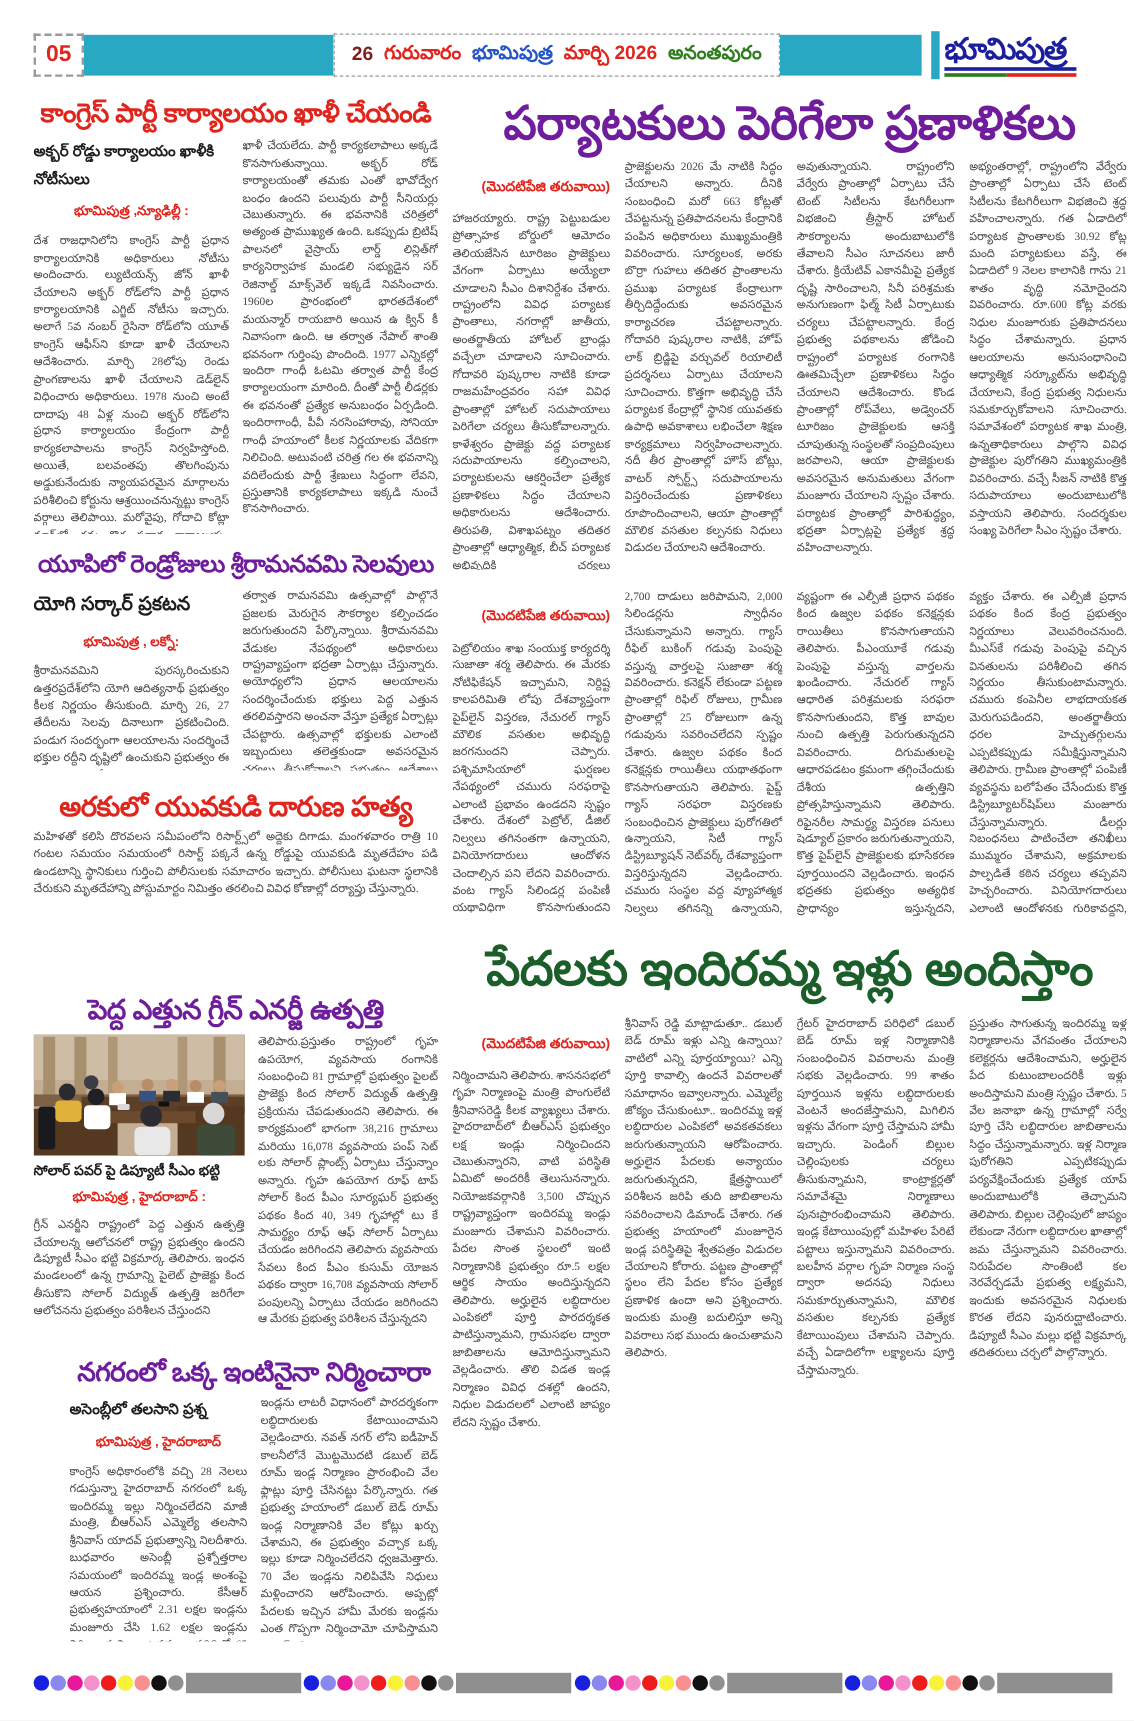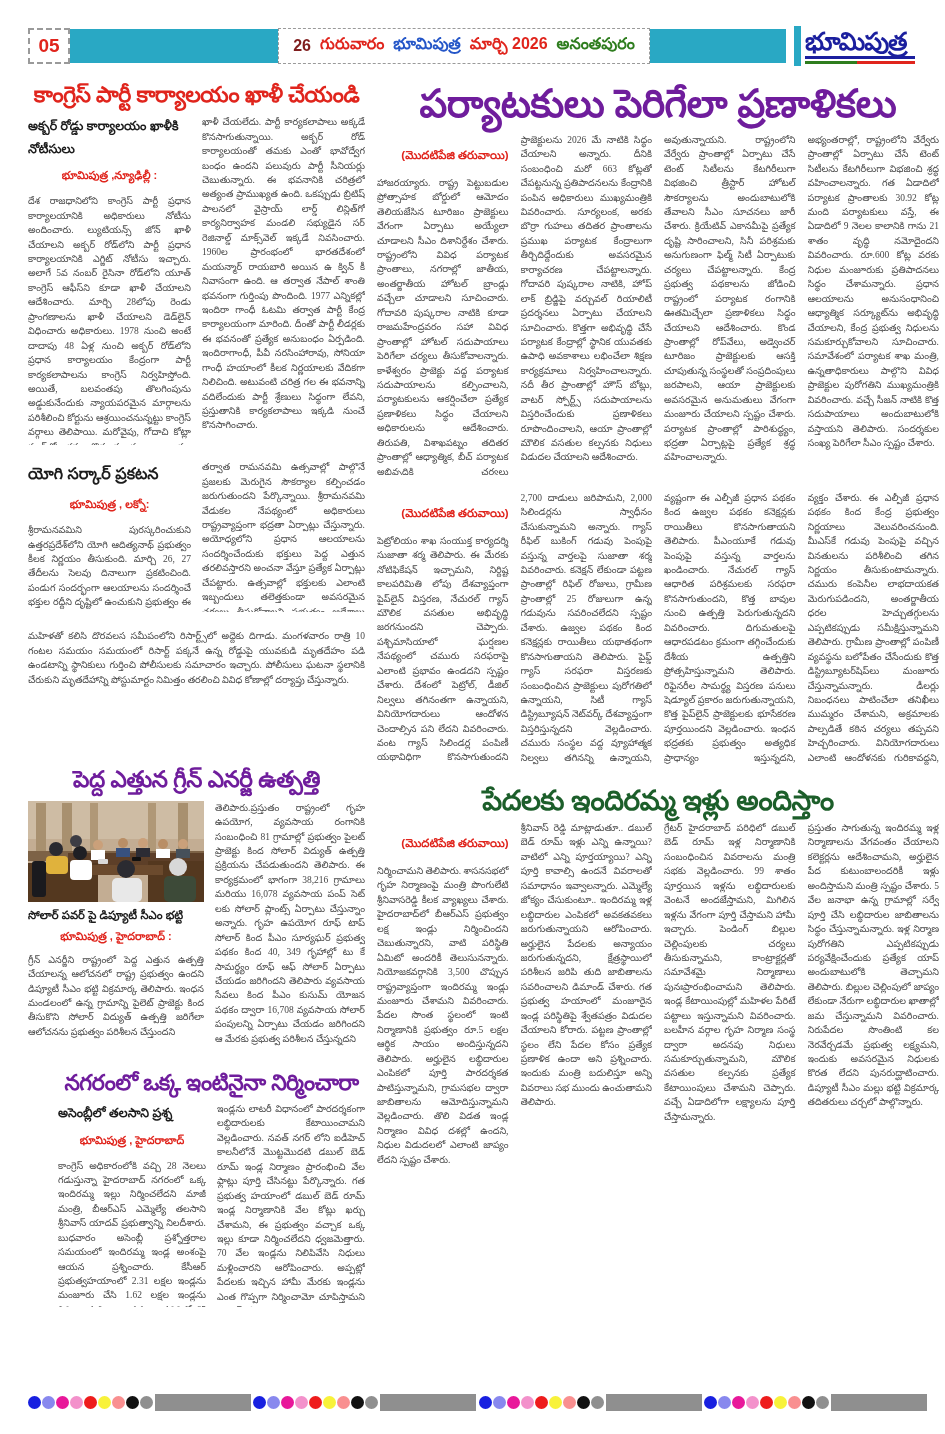--- a/index.html
+++ b/index.html
@@ -3,21 +3,21 @@
 <meta charset="utf-8">
 <style>
   * { margin:0; padding:0; box-sizing:border-box; }
   html,body { background:#e9e9e9; }
   .page {
     position:relative; width:945px; height:1434px; margin:0 auto;
     background:#ffffff; overflow:hidden;
     font-family:"Liberation Sans", sans-serif;
   }
   
-  .topbar { position:absolute; top:26px; left:28px; right:1px; height:40px; display:flex; align-items:center; }
+  .topbar { position:absolute; top:26px; left:28px; right:19px; height:40px; display:flex; align-items:center; }
   .pageno {
     width:42px; height:36px; border:2px dashed #9a9a9a; background:#fff;
     color:#e0251d; font-weight:bold; font-size:19px;
     display:flex; align-items:center; justify-content:center; z-index:2;
   }
   .tealbar { background:#29a8c4; height:34px; }
   .tealbar.one { flex:0 0 210px; margin-left:-2px; }
   .tealbar.two { flex:1; }
   .datebox {
     flex:0 0 372px; height:36px; border:1px dashed #9a9a9a; background:#fff;
@@ -73,21 +73,21 @@
   .art-nagaram { margin-top:17px;margin-left:30px; }
   .art-nagaram .art-head { font-size:22px; margin-bottom:7px; }
   .art-nagaram .cols { height:205px; }
   
   .art-tourism .art-head { font-size:39px; margin-bottom:6px; }
   .art-tourism .cols { height:342px; }
   .art-petrol { margin-top:16px; }
   .art-petrol .art-head { font-size:40px; margin-bottom:4px; }
   .art-petrol .cols { height:276px; }
   .art-houses { margin-top:18px; }
-  .art-houses .art-head { font-size:28px; margin-bottom:4px; }
+  .art-houses .art-head { font-size:40px; margin-bottom:16px; }
   .art-houses .cols { height:392px; }
   .cols4 { gap:12px; }
   
   .regfooter {
     position:absolute; left:28px; right:18px; bottom:22px; height:20px;
     display:flex; justify-content:space-between; align-items:center;
   }
   .dotrow { display:flex; align-items:center; gap:1px; }
   .dot { width:13px; height:13px; border-radius:50%; display:inline-block; }
   .graybar { width:96px; height:17px; background:#8f8f8f; }
@@ -130,31 +130,33 @@
           <div class="col">
             <div class="subhead">అక్బర్ రోడ్డు కార్యాలయం ఖాళీకి నోటీసులు</div>
             <div class="dateline">భూమిపుత్ర ,న్యూఢిల్లీ :</div>
             <div class="body-text">దేశ రాజధానిలోని కాంగ్రెస్ పార్టీ ప్రధాన కార్యాలయానికి అధికారులు నోటీసు అందించారు. ల్యుటియన్స్ జోన్ ఖాళీ చేయాలని అక్బర్ రోడ్‌లోని పార్టీ ప్రధాన కార్యాలయానికి ఎగ్జిట్ నోటీసు ఇచ్చారు. అలాగే 5వ నంబర్ రైసినా రోడ్‌లోని యూత్ కాంగ్రెస్ ఆఫీస్‌ని కూడా ఖాళీ చేయాలని ఆదేశించారు. మార్చి 28లోపు రెండు ప్రాంగణాలను ఖాళీ చేయాలని డెడ్‌లైన్ విధించారు అధికారులు. 1978 నుంచి అంటే దాదాపు 48 ఏళ్ల నుంచి అక్బర్ రోడ్‌లోని ప్రధాన కార్యాలయం కేంద్రంగా పార్టీ కార్యకలాపాలను కాంగ్రెస్ నిర్వహిస్తోంది. అయితే, బలవంతపు తొలగింపును అడ్డుకునేందుకు న్యాయపరమైన మార్గాలను పరిశీలించి కోర్టును ఆశ్రయించనున్నట్టు కాంగ్రెస్ వర్గాలు తెలిపాయి. మరోవైపు, గోదాచి కోట్లా మార్గ్‌లో తమ కొత్త ప్రధాన కార్యాలయం ఇందిరా భవన్‌ను కాంగ్రెస్ పార్టీ ప్రారంభించింది. అయినప్పటికీ అక్బర్ రోడ్ ప్రాంగణాన్ని ఇంకా</div>
           </div>
           <div class="col body-text">ఖాళీ చేయలేదు. పార్టీ కార్యకలాపాలు అక్కడే కొనసాగుతున్నాయి. అక్బర్ రోడ్ కార్యాలయంతో తమకు ఎంతో భావోద్వేగ బంధం ఉందని పలువురు పార్టీ సీనియర్లు చెబుతున్నారు. ఈ భవనానికి చరిత్రలో అత్యంత ప్రాముఖ్యత ఉంది. ఒకప్పుడు బ్రిటిష్ పాలనలో వైస్రాయ్ లార్డ్ లిన్లిత్‌గో కార్యనిర్వాహక మండలి సభ్యుడైన సర్ రెజినాల్డ్ మాక్స్‌వెల్ ఇక్కడే నివసించారు. 1960ల ప్రారంభంలో భారతదేశంలో మయన్మార్ రాయబారి అయిన ఉ క్విన్ కీ నివాసంగా ఉంది. ఆ తర్వాత నేపాల్ శాంతి భవనంగా గుర్తింపు పొందింది. 1977 ఎన్నికల్లో ఇందిరా గాంధీ ఓటమి తర్వాత పార్టీ కేంద్ర కార్యాలయంగా మారింది. దీంతో పార్టీ లీడర్లకు ఈ భవనంతో ప్రత్యేక అనుబంధం ఏర్పడింది. ఇందిరాగాంధీ, పీవీ నరసింహారావు, సోనియా గాంధీ హయాంలో కీలక నిర్ణయాలకు వేదికగా నిలిచింది. అటువంటి చరిత్ర గల ఈ భవనాన్ని వదిలేందుకు పార్టీ శ్రేణులు సిద్ధంగా లేవని, ప్రస్తుతానికి కార్యకలాపాలు ఇక్కడి నుంచే కొనసాగించారు.</div>
         </div>
       </article>
 
       <article class="art-up">
+        <h2 class="art-head hl-purple">యూపిలో రెండ్రోజులు శ్రీరామనవమి సెలవులు</h2>
         <div class="cols">
           <div class="col">
             <div class="subhead">యోగి సర్కార్ ప్రకటన</div>
             <div class="dateline">భూమిపుత్ర , లక్నో:</div>
             <div class="body-text">శ్రీరామనవమిని పురస్కరించుకుని ఉత్తరప్రదేశ్‌లోని యోగి ఆదిత్యనాథ్ ప్రభుత్వం కీలక నిర్ణయం తీసుకుంది. మార్చి 26, 27 తేదీలను సెలవు దినాలుగా ప్రకటించింది. పండుగ సందర్భంగా ఆలయాలను సందర్శించే భక్తుల రద్దీని దృష్టిలో ఉంచుకుని ప్రభుత్వం ఈ నిర్ణయం తీసుకుంది. మతపరమైన ఉత్సవాలను గౌరవిస్తూ భక్తులకు ఎలాంటి అసౌకర్యం కలుగకుండా అన్ని ఏర్పాట్లు చేయాలని అధికారులకు సూచనలు జారీ చేసింది.</div>
           </div>
           <div class="col body-text">తర్వాత రామనవమి ఉత్సవాల్లో పాల్గొనే ప్రజలకు మెరుగైన సౌకర్యాల కల్పించడం జరుగుతుందని పేర్కొన్నాయి. శ్రీరామనవమి వేడుకల నేపథ్యంలో అధికారులు రాష్ట్రవ్యాప్తంగా భద్రతా ఏర్పాట్లు చేస్తున్నారు. అయోధ్యలోని ప్రధాన ఆలయాలను సందర్శించేందుకు భక్తులు పెద్ద ఎత్తున తరలివస్తారని అంచనా వేస్తూ ప్రత్యేక ఏర్పాట్లు చేపట్టారు. ఉత్సవాల్లో భక్తులకు ఎలాంటి ఇబ్బందులు తలెత్తకుండా అవసరమైన చర్యలు తీసుకోవాలని ప్రభుత్వం ఆదేశాలు జారీ చేసింది.</div>
         </div>
       </article>
 
       <article class="art-araku">
+        <h2 class="art-head hl-red">అరకులో యువకుడి దారుణ హత్య</h2>
         <div class="cols">
           <div class="col body-text">మహిళతో కలిసి దొరవలస సమీపంలోని రిసార్ట్స్‌లో అద్దెకు దిగాడు. మంగళవారం రాత్రి 10 గంటల సమయం సమయంలో రిసార్ట్ పక్కనే ఉన్న రోడ్డుపై యువకుడి మృతదేహం పడి ఉండటాన్ని స్థానికులు గుర్తించి పోలీసులకు సమాచారం ఇచ్చారు. పోలీసులు ఘటనా స్థలానికి చేరుకుని మృతదేహాన్ని పోస్టుమార్టం నిమిత్తం తరలించి వివిధ కోణాల్లో దర్యాప్తు చేస్తున్నారు.</div>
         </div>
       </article>
 
       <article class="art-green">
         <h2 class="art-head hl-purple">పెద్ద ఎత్తున గ్రీన్ ఎనర్జీ ఉత్పత్తి</h2>
         <div class="cols">
           <div class="col photo-col">
             <div class="photo-frame">

